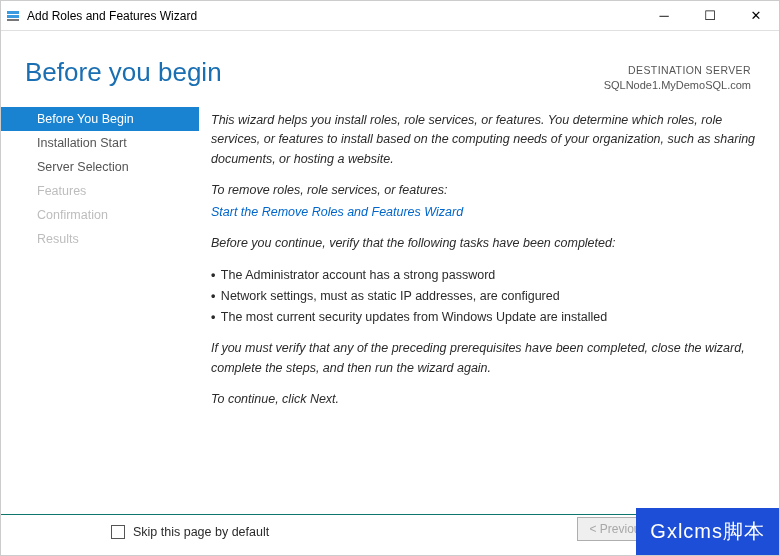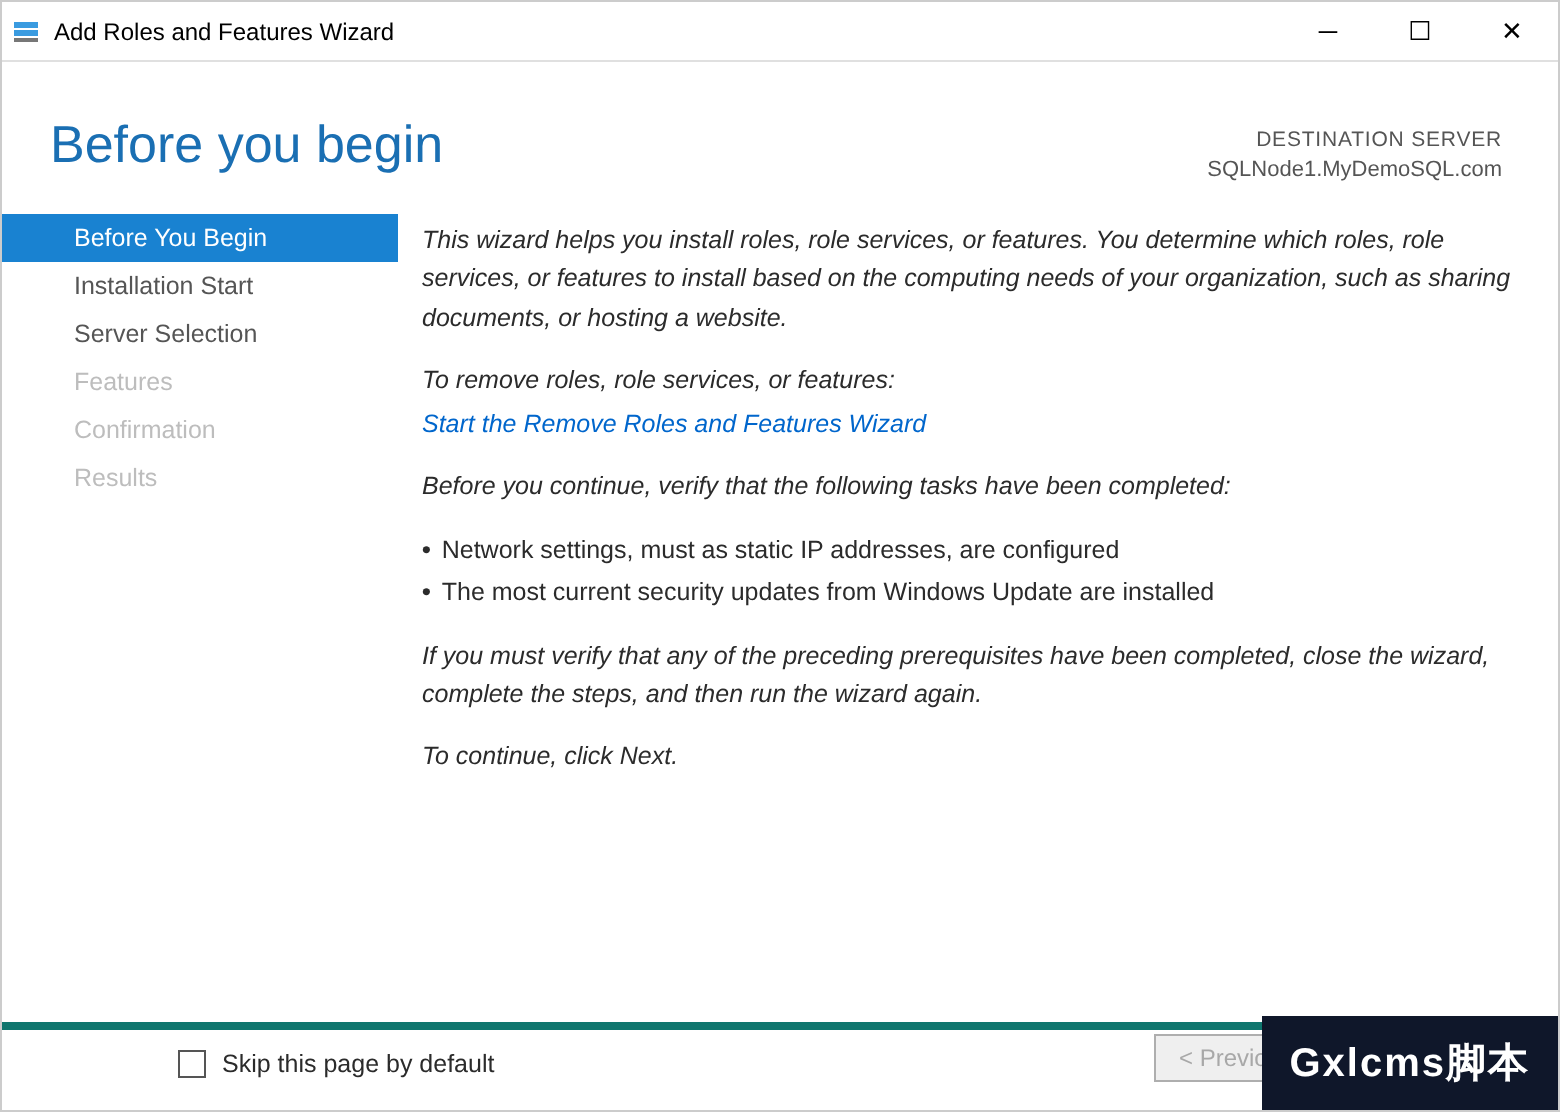--- a/index.html
+++ b/index.html
@@ -18,28 +18,28 @@
     .sidebar { width: 198px; padding-top: 0; }
     .sidebar-item { font-size: 12.5px; color: #555; padding: 5px 0 5px 36px; cursor: default; }
     .sidebar-item.active { background: #1982d1; color: #fff; }
     .sidebar-item.disabled { color: #bdbdbd; }
     .main { flex: 1; padding: 4px 20px 0 12px; font-size: 12.5px; color: #2b2b2b; line-height: 1.55; }
     .main p { margin-bottom: 12px; font-style: italic; }
     .main .link { color: #0066cc; }
     .main ul { list-style: none; margin: 4px 0 12px 0; }
     .main ul li::before { content: "• "; font-weight: bold; margin-right: 2px; }
     .main ul li { font-size: 12.5px; color: #2b2b2b; line-height: 1.65; }
-    .footer { border-top: 4px solid #0f766e; padding: 10px 20px 16px 88px; display: flex; align-items: center; }
+    .footer { border-top: 1px solid #0f766e; padding: 10px 20px 16px 110px; display: flex; align-items: center; }
     .check-wrap { display: flex; align-items: center; font-size: 12.5px; color: #2b2b2b; }
     .checkbox { width: 14px; height: 14px; border: 1px solid #555; margin-right: 8px; }
     .btn-row { position: absolute; bottom: 14px; right: 30px; display: flex; gap: 8px; }
     .btn { width: 82px; height: 24px; font-size: 12px; border: 1px solid #aeaeae; background: #efefef; display: flex; align-items: center; justify-content: center; color: #333; }
     .btn.disabled { color: #a8a8a8; }
     .btn.primary { border: 1.5px solid #0078d7; }
-    .watermark { position: absolute; bottom: 0; right: 0; background: #0f172a; color: #fff; font-size: 20px; padding: 10px 14px; letter-spacing: 1px; font-weight: 700; }
+    .watermark { position: absolute; bottom: 0; right: 0; background: #1d4ed8; color: #fff; font-size: 20px; padding: 10px 14px; letter-spacing: 1px; font-weight: 400; }
   </style>
 </head>
 <body>
 
 <div class="window">
 
   <div class="titlebar">
     <span class="app-icon">
       <svg width="14" height="14" viewBox="0 0 14 14">
           <rect x="1" y="2" width="12" height="3" fill="#3a9be0"></rect>
@@ -72,20 +72,21 @@
       <div class="sidebar-item disabled">Confirmation</div>
       <div class="sidebar-item disabled">Results</div>
     </div>
 
     <div class="main">
       <p>This wizard helps you install roles, role services, or features. You determine which roles, role services, or features to install based on the computing needs of your organization, such as sharing documents, or hosting a website.</p>
       <p style="margin-bottom:2px;">To remove roles, role services, or features:</p>
       <p class="link">Start the Remove Roles and Features Wizard</p>
       <p>Before you continue, verify that the following tasks have been completed:</p>
       <ul>
+        <li>The Administrator account has a strong password</li>
         <li>Network settings, must as static IP addresses, are configured</li>
         <li>The most current security updates from Windows Update are installed</li>
       </ul>
       <p>If you must verify that any of the preceding prerequisites have been completed, close the wizard, complete the steps, and then run the wizard again.</p>
       <p>To continue, click Next.</p>
     </div>
   </div>
 
   <div class="footer">
     <label class="check-wrap">

